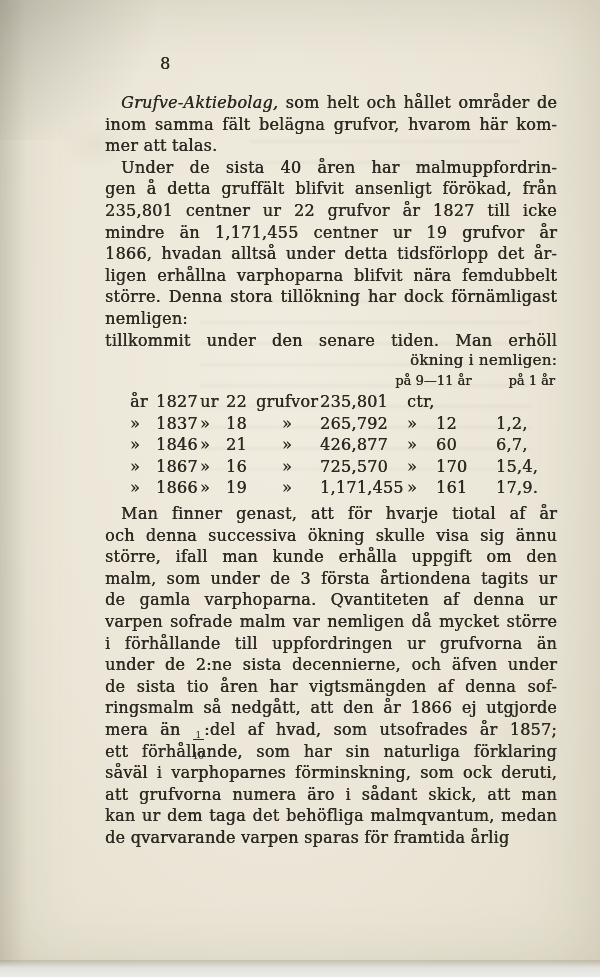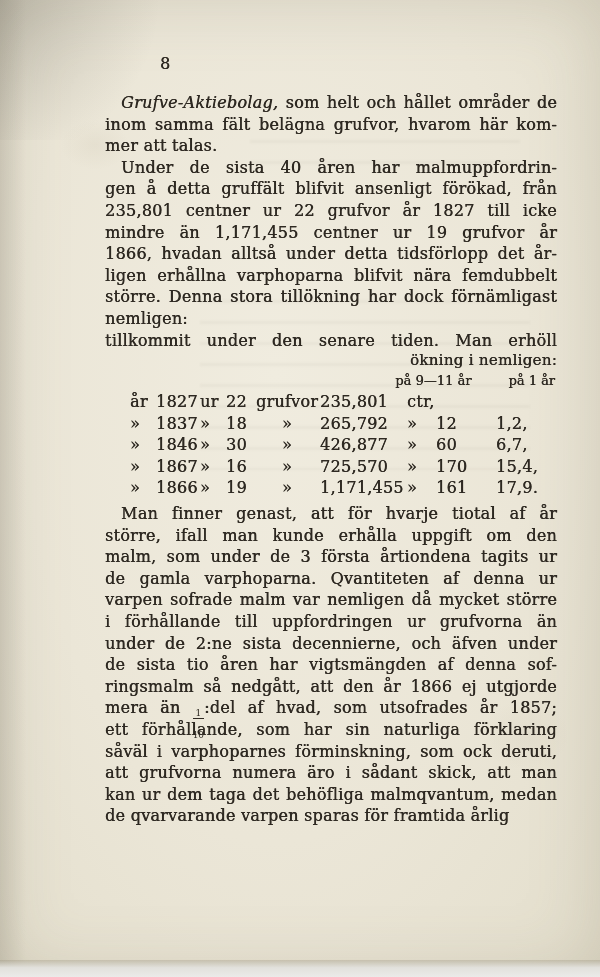--- a/index.html
+++ b/index.html
@@ -124,21 +124,21 @@
       <span class="tc tc-center">»</span>
       <span class="tc tc-right">265,792</span>
       <span class="tc tc-unit">»</span>
       <span class="tc tc-right">12</span>
       <span class="tc tc-right">1,2,</span>
     </div>
     <div class="trow">
       <span class="tc">»</span>
       <span class="tc">1846</span>
       <span class="tc">»</span>
-      <span class="tc">30</span>
+      <span class="tc">21</span>
       <span class="tc tc-center">»</span>
       <span class="tc tc-right">426,877</span>
       <span class="tc tc-unit">»</span>
       <span class="tc tc-right">60</span>
       <span class="tc tc-right">6,7,</span>
     </div>
     <div class="trow">
       <span class="tc">»</span>
       <span class="tc">1867</span>
       <span class="tc">»</span>
@@ -157,20 +157,21 @@
       <span class="tc tc-center">»</span>
       <span class="tc tc-right">1,171,455</span>
       <span class="tc tc-unit">»</span>
       <span class="tc tc-right">161</span>
       <span class="tc tc-right">17,9.</span>
     </div>
   </div>
 
   <div class="flow flow2 txt">
     <div class="line ind">Man finner genast, att för hvarje tiotal af år</div>
+    <div class="line">och denna successiva ökning skulle visa sig ännu</div>
     <div class="line">större, ifall man kunde erhålla uppgift om den</div>
     <div class="line">malm, som under de 3 första årtiondena tagits ur</div>
     <div class="line">de gamla varphoparna. Qvantiteten af denna ur</div>
     <div class="line">varpen sofrade malm var nemligen då mycket större</div>
     <div class="line">i förhållande till uppfordringen ur grufvorna än</div>
     <div class="line">under de 2:ne sista decennierne, och äfven under</div>
     <div class="line">de sista tio åren har vigtsmängden af denna sof-</div>
     <div class="line">ringsmalm så nedgått, att den år 1866 ej utgjorde</div>
     <div class="line"><span>mera än</span> <span class="frac">
           <span class="num">1</span>

